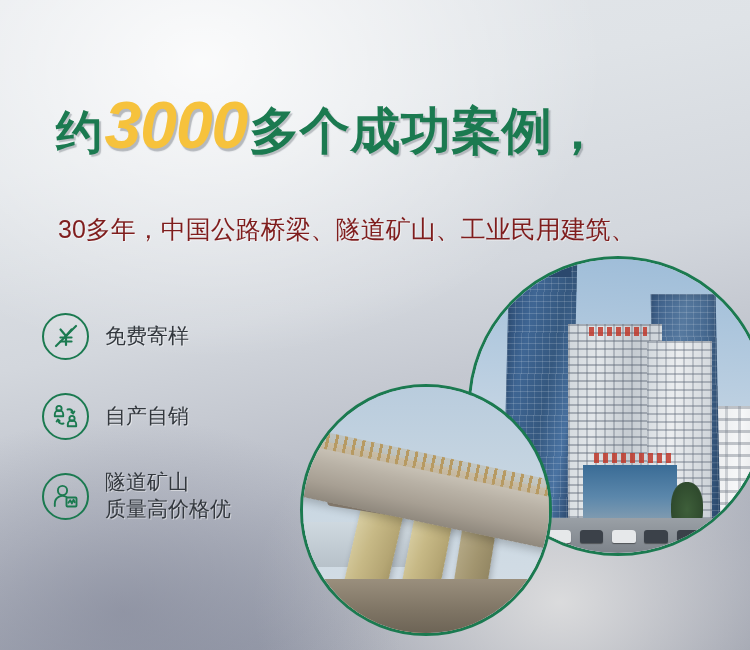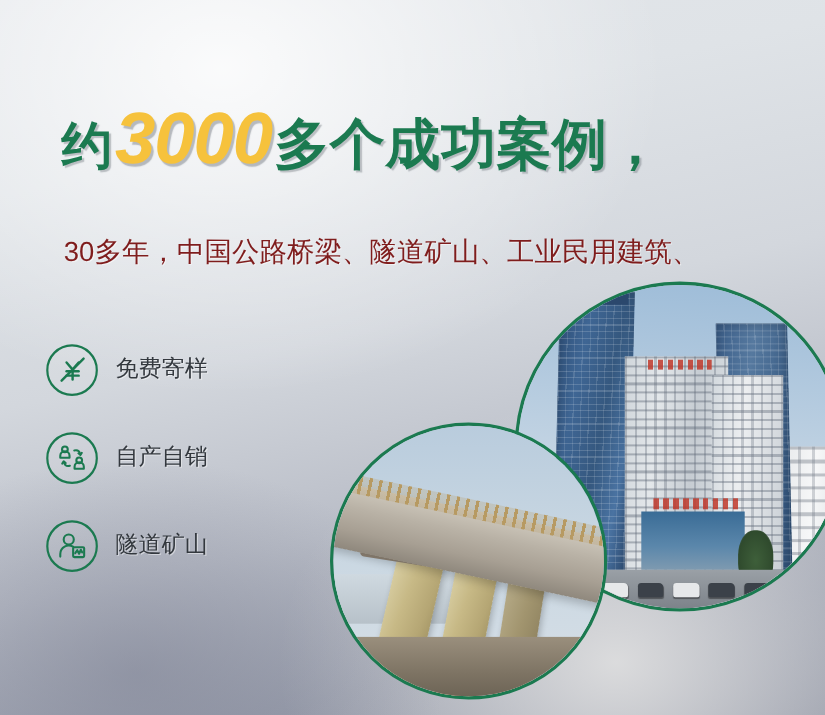--- a/index.html
+++ b/index.html
@@ -356,20 +356,21 @@
       <span class="feature-icon">
         <svg width="31" height="31" viewBox="0 0 31 31" fill="none" stroke="#1b7a50" stroke-width="1.9" stroke-linecap="round" stroke-linejoin="round">
           <circle cx="12.5" cy="9.5" r="4.6"></circle>
           <path d="M4.8 25 v-2.4 a7.7 7.7 0 0 1 11.6 -6.6"></path>
           <rect x="16.5" y="16.5" width="10" height="9" rx="1"></rect>
           <path d="M18.4 21.8 l1.8 -2.6 l1.7 3.2 l1.6 -3.6 l1.3 2.4"></path>
         </svg>
       </span>
       <span class="feature-text">
         <span>隧道矿山</span>
+        <span>质量高价格优</span>
       </span>
     </div>
 
 
   </div>
 
   <div class="photo photo-buildings">
     <div class="ph-inner">
       <div class="sky-b"></div>
       <div class="white-block"></div>

